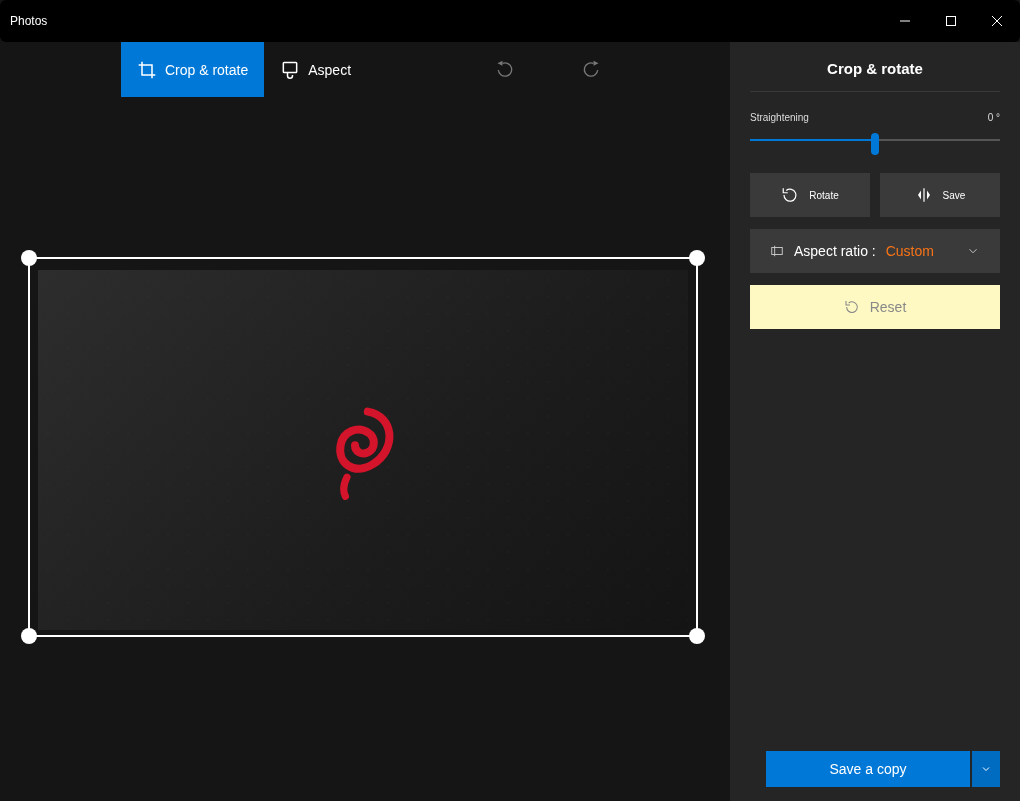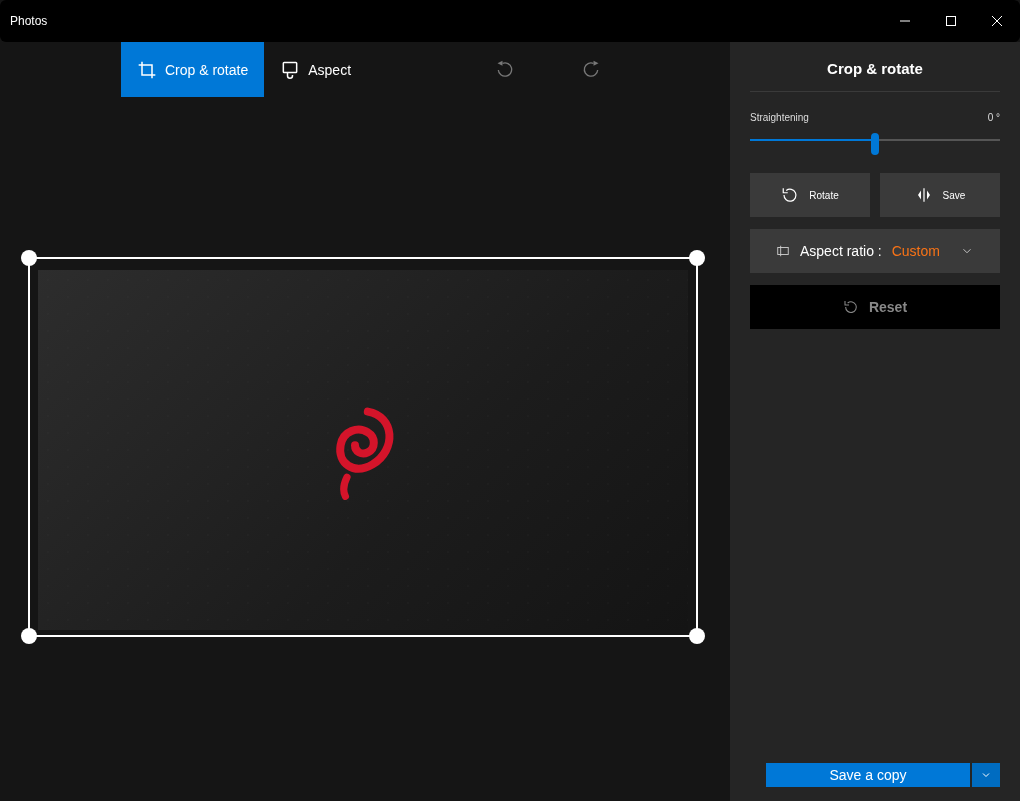--- a/index.html
+++ b/index.html
@@ -43,28 +43,28 @@
   .panel-title { text-align:center; color:#fff; font-size:15px; font-weight:600; padding:18px 0 14px; border-bottom:1px solid #3a3a3a; }
   .row { margin-top:20px; }
   .row-head { display:flex; justify-content:space-between; color:#ddd; font-size:10px; }
   .slider-wrap { position:relative; height:28px; margin-top:4px; }
   .slider-track { position:absolute; top:12px; left:0; right:0; height:2px; background:#555; }
   .slider-fill { position:absolute; top:12px; left:0; width:50%; height:2px; background:#0078d7; }
   .slider-thumb { position:absolute; top:6px; left:calc(50% - 4px); width:8px; height:22px; border-radius:4px; background:#0078d7; cursor:pointer; }
   .btnrow { display:flex; gap:10px; margin-top:18px; }
   .pbtn { flex:1; height:44px; background:#3a3a3a; color:#fff; display:flex; align-items:center; justify-content:center; gap:10px; font-size:10px; cursor:pointer; }
   .pbtn svg { width:18px; height:18px; stroke:#fff; fill:none; stroke-width:1.6; }
-  .aspect { margin-top:12px; height:44px; background:#3a3a3a; display:flex; align-items:center; padding:0 26px; color:#fff; font-size:14px; cursor:pointer; gap:10px; }
+  .aspect { margin-top:12px; height:44px; background:#3a3a3a; display:flex; align-items:center; padding:0 20px; color:#fff; font-size:14px; cursor:pointer; gap:10px; }
   .aspect .val { color:#f97316; }
   .aspect .grow { flex:1; }
   .aspect svg { width:14px; height:14px; stroke:#ccc; fill:none; stroke-width:1.6; }
-  .reset { margin-top:12px; height:44px; background:#000000; color:#888; display:flex; align-items:center; justify-content:center; gap:10px; font-size:14px; cursor:pointer;font-weight:bold; }
+  .reset { margin-top:12px; height:44px; background:#fef9c3; color:#888; display:flex; align-items:center; justify-content:center; gap:10px; font-size:14px; cursor:pointer; }
   .reset svg { width:16px; height:16px; stroke:#888; fill:none; stroke-width:1.6; }
 
-  .savebar { position:absolute; left:20px; right:20px; bottom:14px; height:24px; display:flex;margin-left:16px; }
+  .savebar { position:absolute; left:20px; right:20px; bottom:14px; height:36px; display:flex;margin-left:16px; }
   .savebtn { flex:1; background:#0078d7; color:#fff; display:flex; align-items:center; justify-content:center; font-size:14px; cursor:pointer; }
   .savechev { width:28px; background:#006cc1; display:flex; align-items:center; justify-content:center; cursor:pointer; margin-left:2px; }
   .savechev svg { width:12px; height:12px; stroke:#fff; fill:none; stroke-width:2; }
 
   
   .hex-overlay { position:absolute; inset:0; background-image:
     radial-gradient(circle at 10px 10px, rgba(80,80,80,0.25) 0.5px, transparent 1px);
     background-size:20px 17px; opacity:0.5; pointer-events:none;}
 </style>
 </head>

